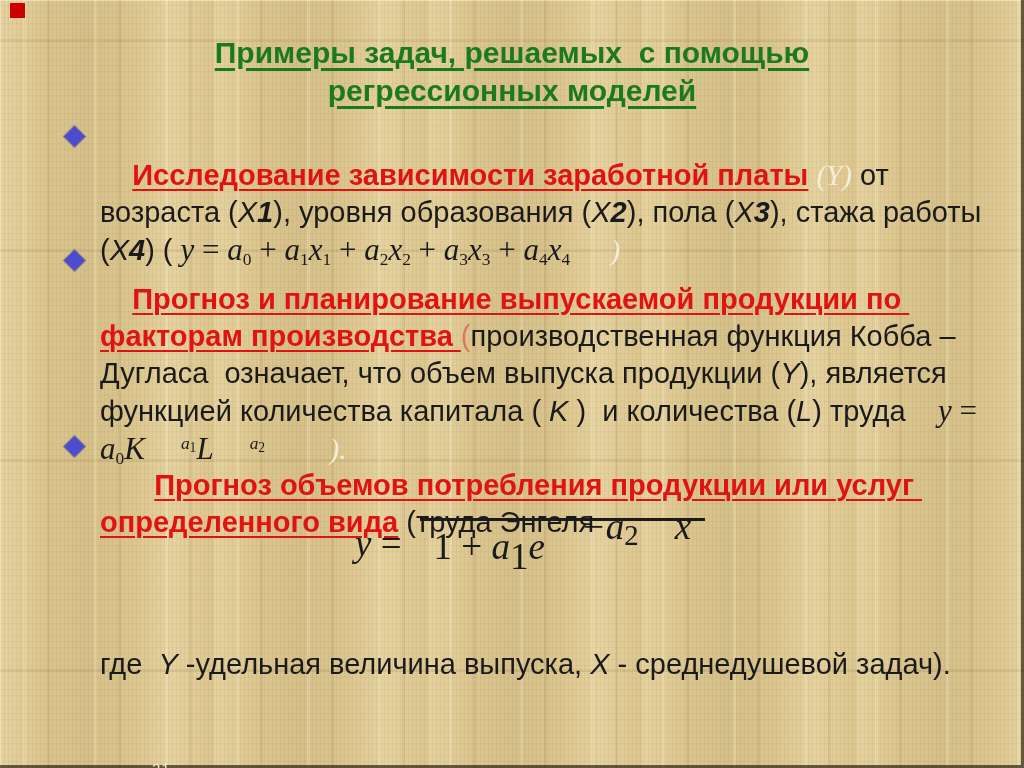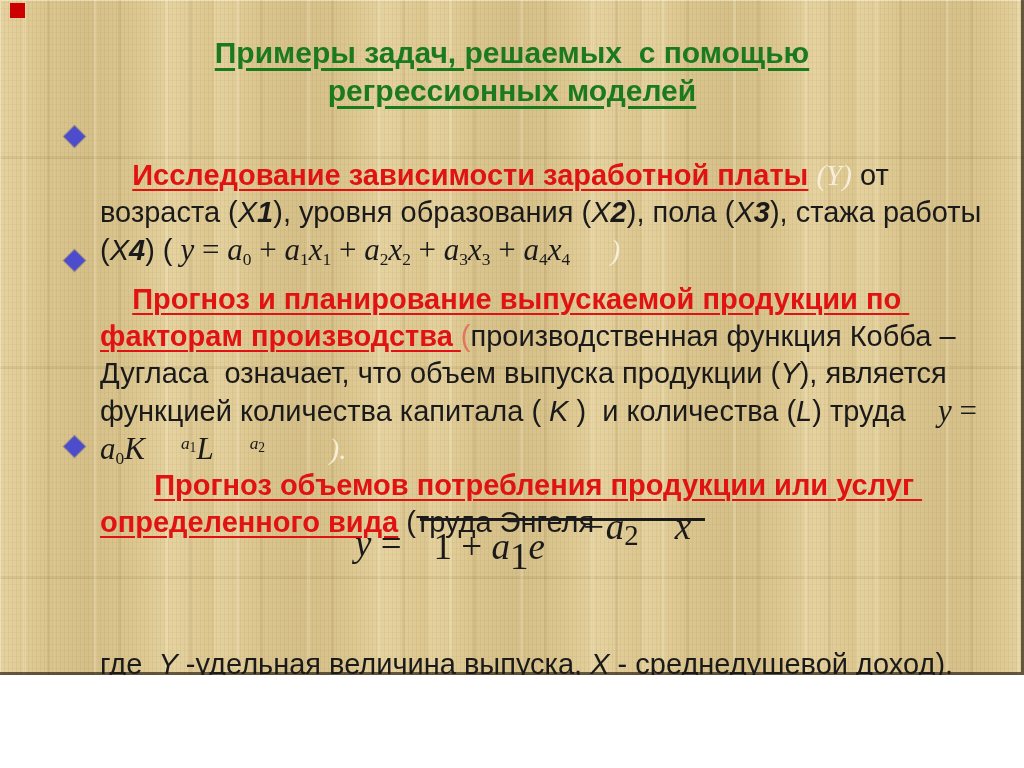--- a/index.html
+++ b/index.html
@@ -1,18 +1,18 @@
 <!DOCTYPE html>
 <html><head>
 <meta charset="utf-8">
 <style>
   html,body{margin:0;padding:0;}
   body{width:1024px;height:768px;overflow:hidden;}
   .slide{
-    position:relative;width:1024px;height:675px;overflow:hidden;
+    position:relative;width:1024px;height:768px;overflow:hidden;
     background-color:#dcc68f;
     background-image:
       repeating-linear-gradient(90deg, rgba(122,95,40,.07) 0px, rgba(122,95,40,.07) 1px, transparent 1px, transparent 4px),
       repeating-linear-gradient(90deg, transparent 0, transparent 23px, rgba(255,248,220,.22) 23px, rgba(255,248,220,.22) 26px, transparent 26px, transparent 47px, rgba(120,90,35,.10) 47px, rgba(120,90,35,.10) 50px, transparent 50px, transparent 71px),
       repeating-linear-gradient(0deg, rgba(120,95,45,.05) 0, rgba(120,95,45,.05) 1px, transparent 1px, transparent 6px),
       repeating-linear-gradient(0deg, transparent 0, transparent 96px, rgba(110,85,35,.10) 96px, rgba(110,85,35,.10) 99px, transparent 99px, transparent 210px),
       repeating-linear-gradient(90deg, rgba(236,220,172,.55) 0, transparent 45px, rgba(199,176,122,.30) 88px, transparent 132px, rgba(242,228,184,.40) 173px, transparent 214px);
     box-shadow: inset -3px -3px 0 rgba(30,22,10,.65), inset 1px 1px 0 rgba(255,250,230,.45);
     font-family:"Liberation Sans","DejaVu Sans",sans-serif;
     color:#1a1a1a;
@@ -92,17 +92,17 @@
     <span class="diamond"></span><span><span class="sg-red-u">Прогноз объемов потребления продукции или услуг определенного вида</span><span class="sg-blk"> (труда Энгеля</span></span>
   </div>
 
   <div class="fraction">
     <span class="frac-lead"><span class="sg-fv">y </span><span class="sg-fn">=</span></span>
     <span class="frac">
       <span class="den"><span class="sg-fn">1 + </span><span class="sg-fv">a</span><sub class="sg-fn">1</sub><span class="sg-fv">e</span><sup class="sg-fv">−a<sub>2</sub></sup><sup class="sg-fv">x</sup></span>
     </span>
   </div>
 
-  <div class="footnote"><span class="sg-blk">где  </span><span class="sg-blk-i">Y</span><span class="sg-blk"> -удельная величина выпуска, </span><span class="sg-blk-i">X</span><span class="sg-blk"> - среднедушевой доход).</span></div>
+  <div class="footnote"><span class="sg-blk">где  </span><span class="sg-blk-i">Y</span><span class="sg-blk"> -удельная величина выпуска, </span><span class="sg-blk-i">X</span><span class="sg-blk"> - среднедушевой задач).</span></div>
 
   <div class="page-number">21</div>
 
 </div>
 
 </body></html>

